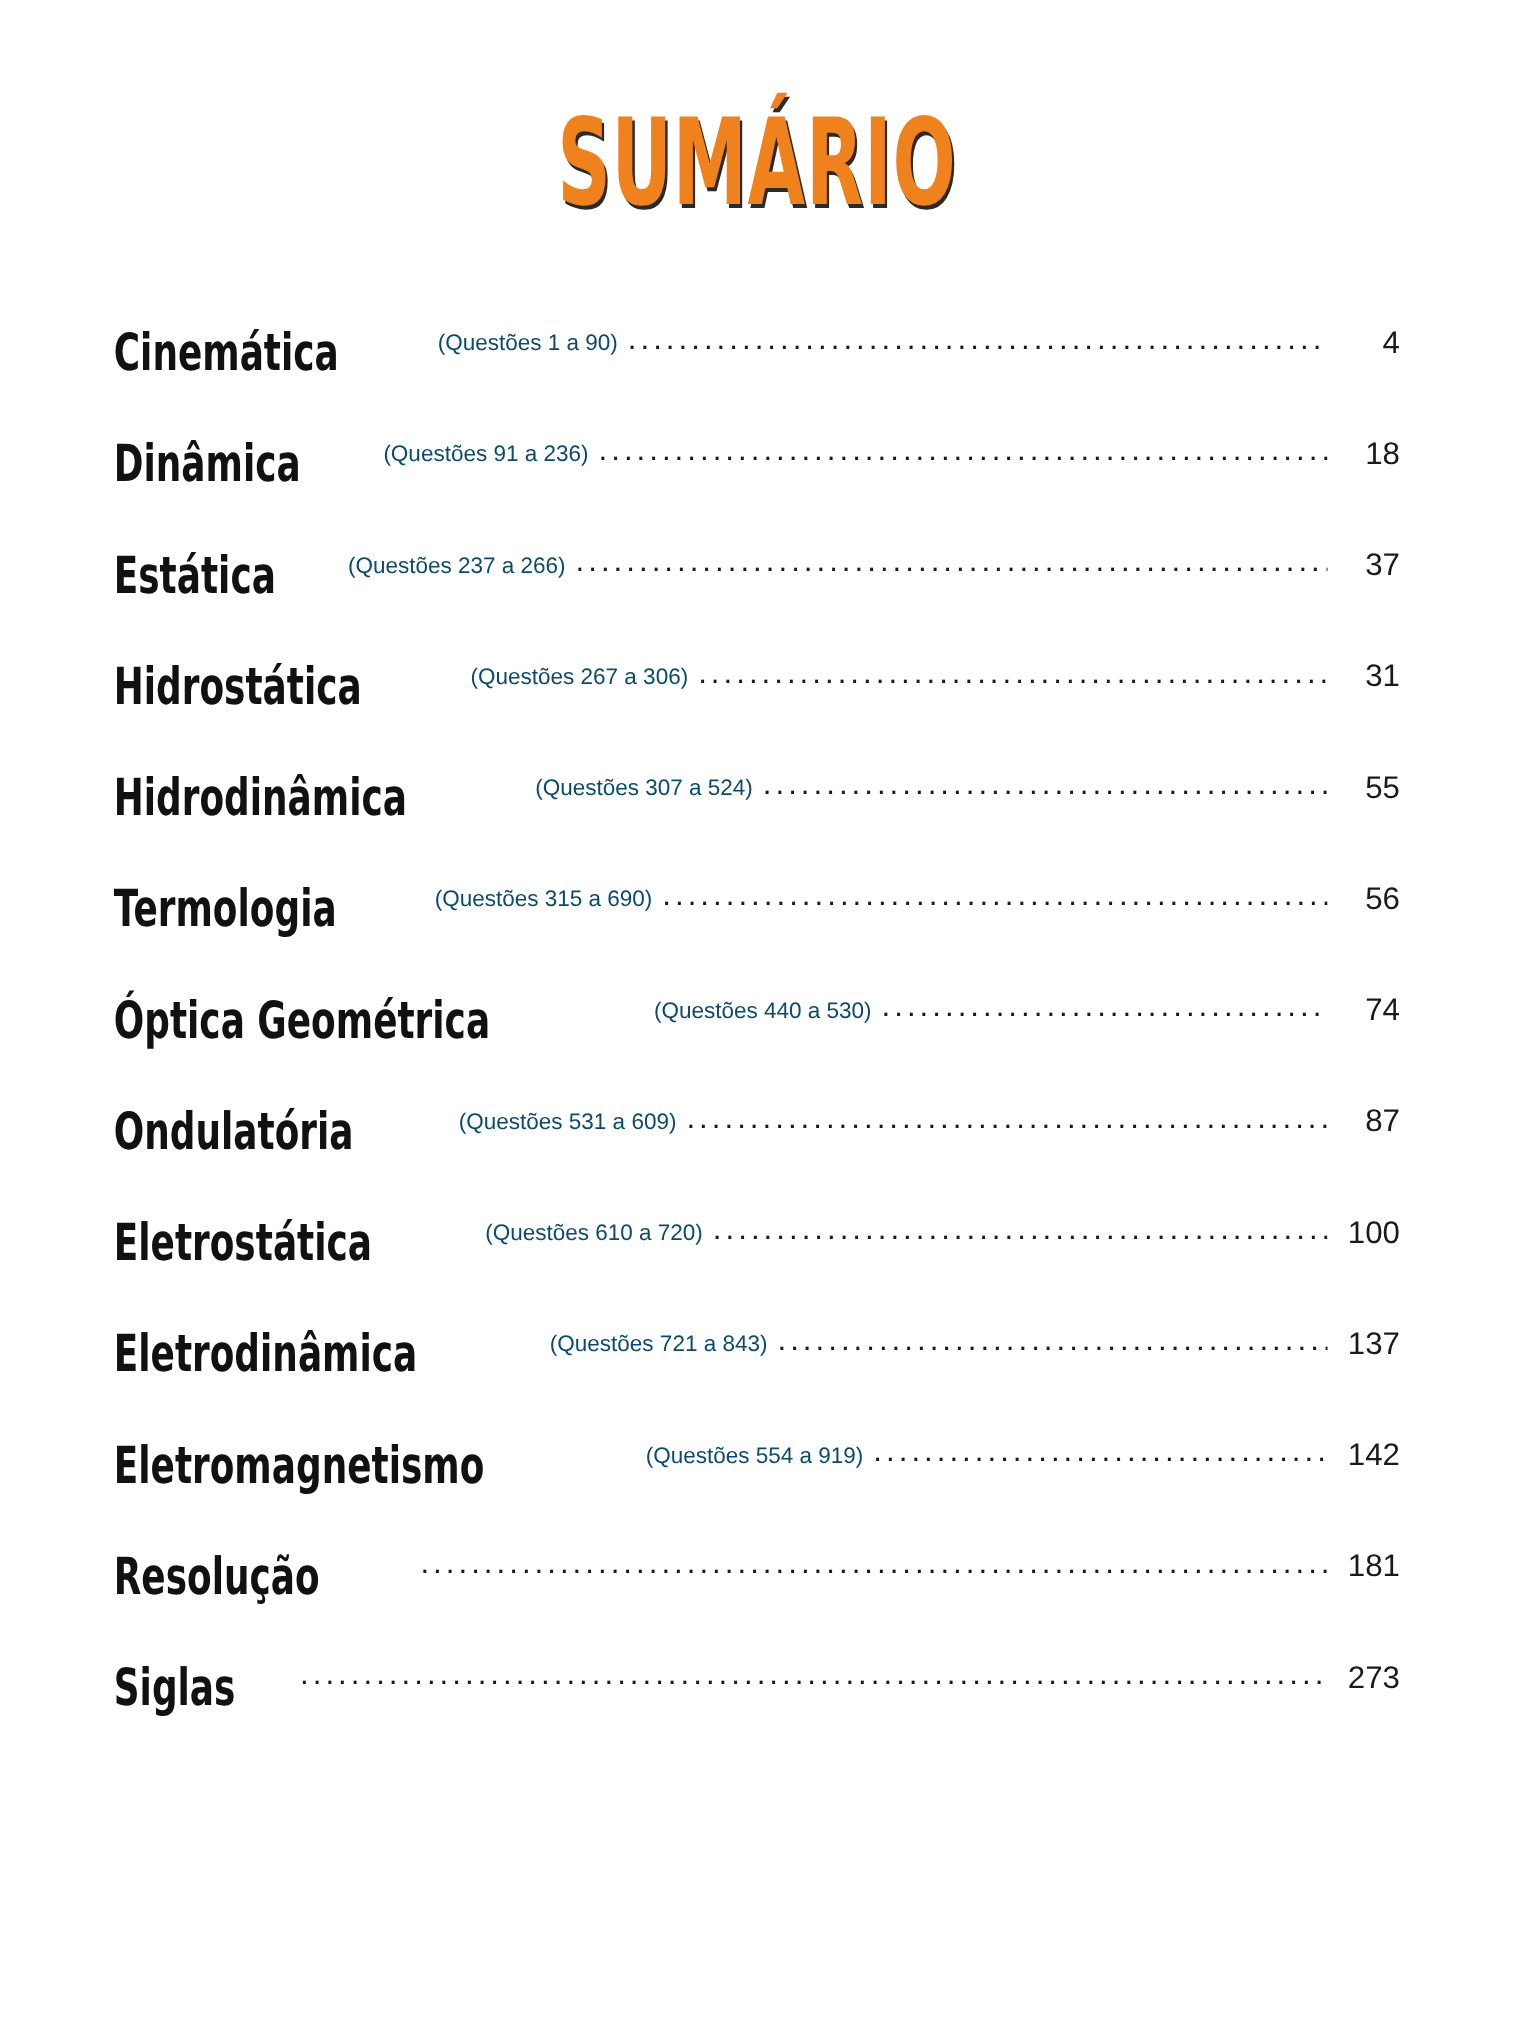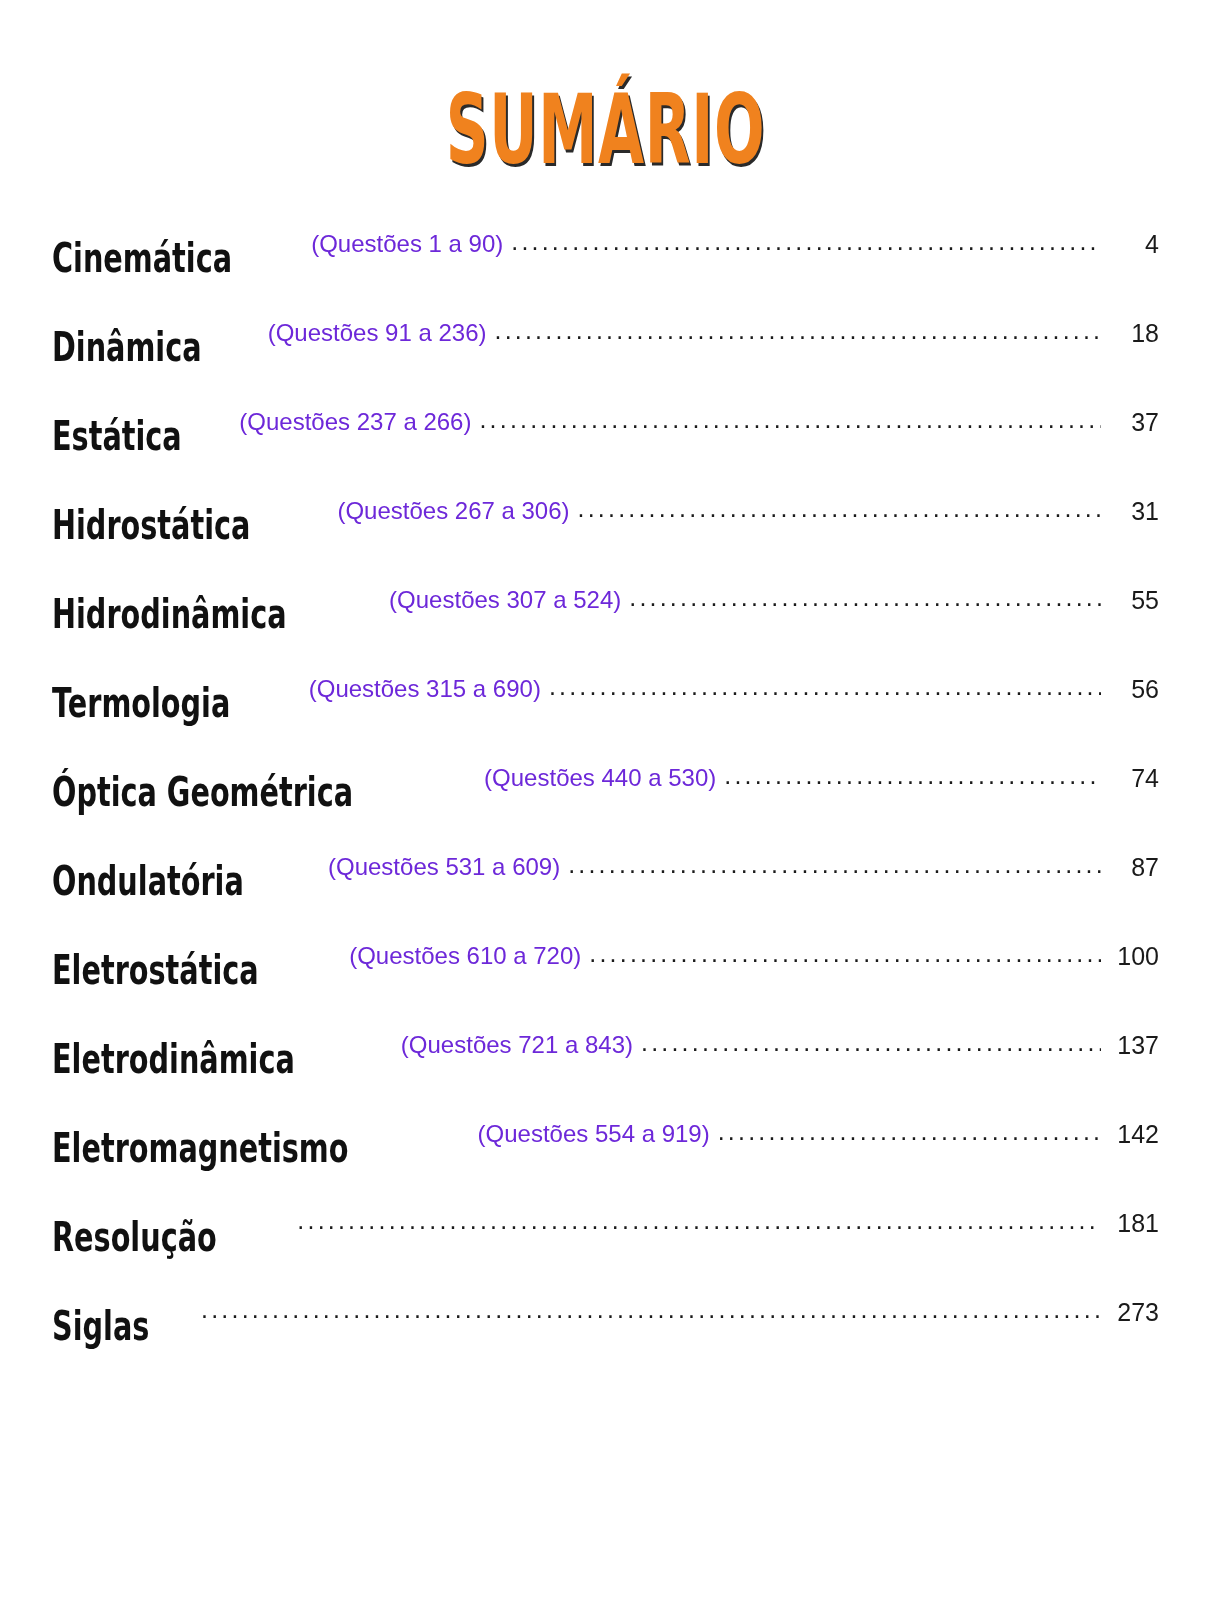--- a/index.html
+++ b/index.html
@@ -12,21 +12,21 @@
     height: 1624px;
     font-family: "Liberation Sans", sans-serif;
     color: #111111;
     overflow: hidden;
   }
   .page {
     position: relative;
     width: 1211px;
     height: 1624px;
     box-sizing: border-box;
-    padding: 0 52px;
+    padding: 0 91px;
   }
   .title {
     text-align: center;
     font-family: "DejaVu Sans", sans-serif;
     font-weight: 700;
     font-size: 96px;
     letter-spacing: 1px;
     color: #F0821E;
     margin: 0;
     padding-top: 82px;
@@ -35,40 +35,40 @@
     transform-origin: center center;
     text-shadow: 3px 3px 0 #2a2a2a;
     white-space: nowrap;
   }
   .toc {
     margin-top: 52px;
     display: block;
   }
   .toc-row {
     display: flex;
-    align-items: flex-start;
+    align-items: center;
     width: 100%;
     height: 89px;
     box-sizing: border-box;
   }
   .chapter {
     font-family: "DejaVu Sans", sans-serif;
     font-weight: 700;
     font-size: 41px;
     line-height: 1;
     color: #111111;
     transform: scaleX(0.70);
     transform-origin: left bottom;
     white-space: nowrap;
     flex: 0 0 auto;
   }
   .questions {
     font-family: "Liberation Sans", sans-serif;
-    font-size: 24px;
-    color: #6d28d9;
+    font-size: 18px;
+    color: #0c4a6e;
     white-space: nowrap;
     flex: 0 0 auto;
     padding-left: 2px;
   }
   .dots {
     flex: 1 1 auto;
     min-width: 10px;
     overflow: hidden;
     white-space: nowrap;
     font-family: "Liberation Sans", sans-serif;

